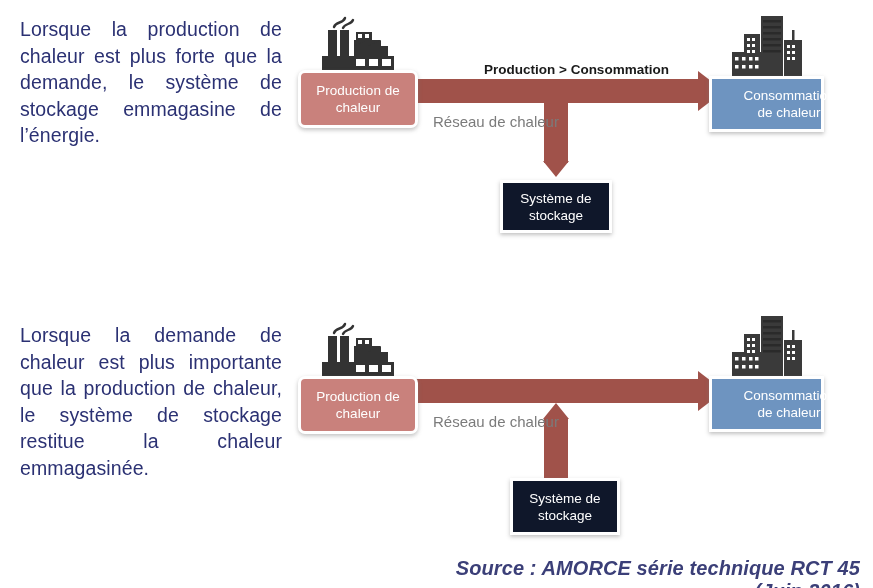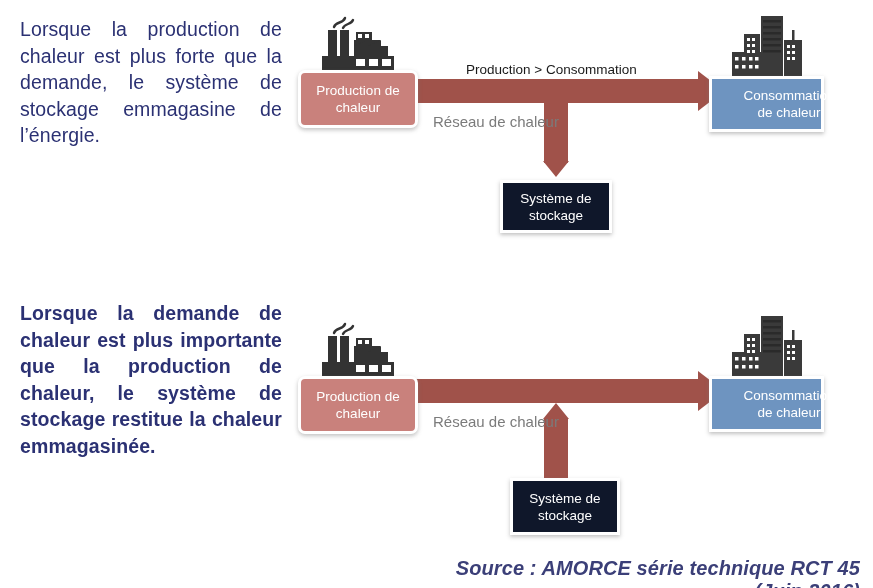--- a/index.html
+++ b/index.html
@@ -27,21 +27,21 @@
     position: absolute;
     color: #2b3173;
     font-family: "Liberation Sans", sans-serif;
     font-size: 19.5px;
     line-height: 26.5px;
     text-align: justify;
     text-justify: inter-word;
     letter-spacing: 0.1px;
   }
   .narrative-1 { left: 20px; top: 8px;   width: 262px; }
-  .narrative-2 { left: 20px; top: 292px; width: 262px; font-weight: bold; }
+  .narrative-2 { left: 20px; top: 314px; width: 262px; }
 
   
   .source-credit {
     position: absolute;
     left: 430px;
     top: 549px;
     width: 430px;
     text-align: right;
     color: #3b3f78;
     font-family: "Liberation Sans", sans-serif;
@@ -183,21 +183,21 @@
         <span>chaleur</span>
       </span>
     </div>
 
     <div class="pipe" style="left:126px; top:71px; width:286px; height:24px;"></div>
     <div class="arrowhead arrowhead-right" style="left:408px; top:63px;"></div>
 
     <div class="pipe" style="left:254px; top:93px; width:24px; height:62px;"></div>
     <div class="arrowhead arrowhead-down" style="left:253px; top:153px;"></div>
 
-    <div class="relation-caption" style="left:176px; top:54px;">Production &gt; Consommation</div>
+    <div class="relation-caption" style="left:194px; top:54px;font-weight:bold;">Production &gt; Consommation</div>
     <div class="network-label" style="left:143px; top:105px;">Réseau de chaleur</div>
 
     <div class="flow-box box-storage stor-top">
       <span class="box-text">
         <span>Système de</span><br>
         <span>stockage</span>
       </span>
     </div>
 
     <div class="icon-wrap" style="left:440px; top:4px; width:86px; height:66px;">

